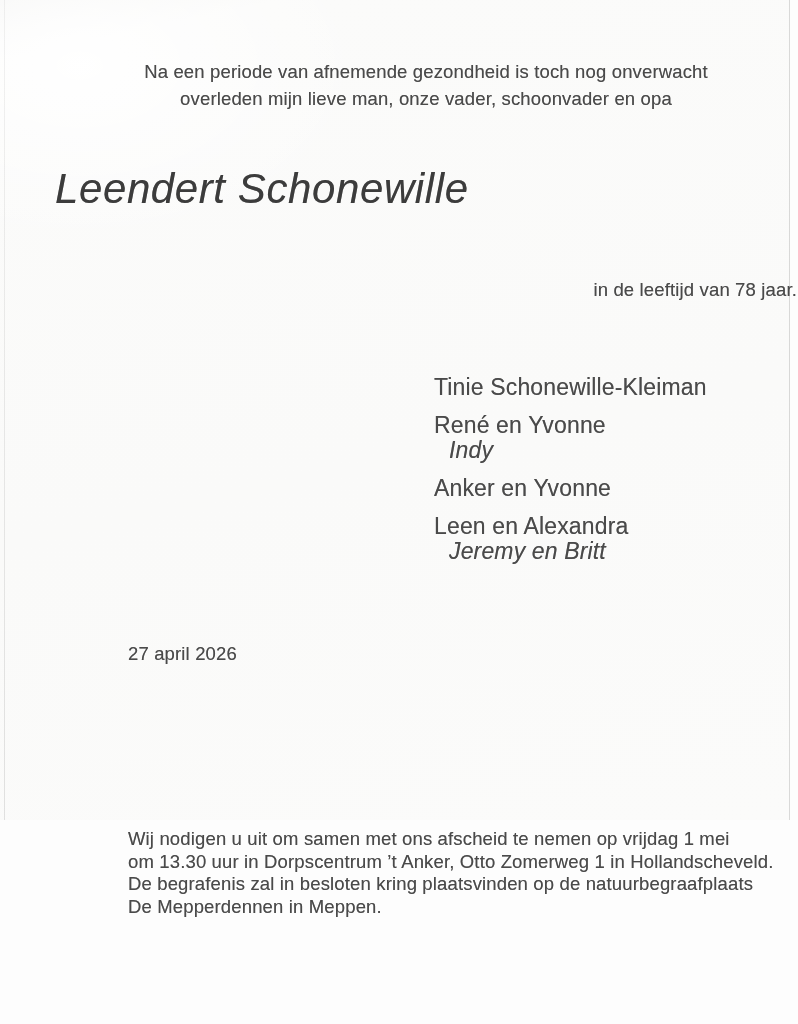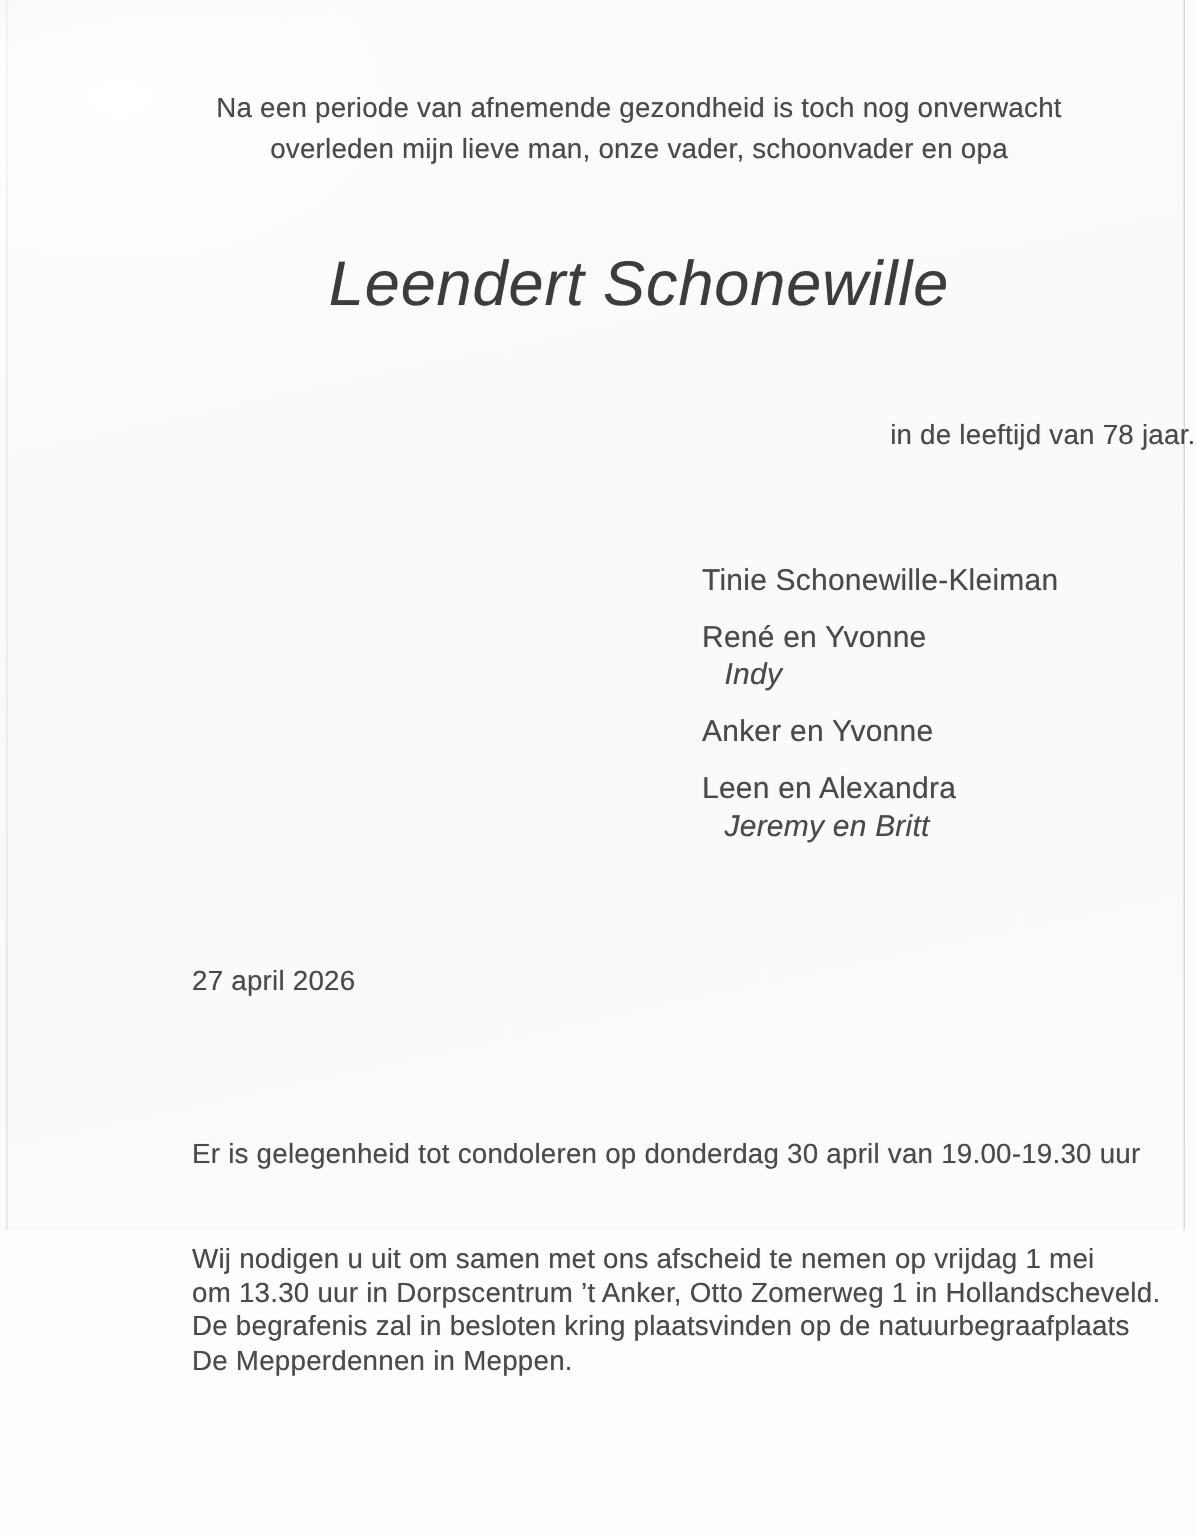--- a/index.html
+++ b/index.html
@@ -40,34 +40,34 @@
     text-shadow: 0 0 0.5px rgba(80,80,80,0.55);
     letter-spacing: 0.15px;
   }
   .intro {
     position: absolute; left: 55px; top: 58px; width: 742px;
     text-align: center;
     font-size: 18.5px; line-height: 27px;
   }
   .deceased-name {
     position: absolute; left: 55px; top: 163px; width: 742px;
-    text-align: center;
+    text-align: left;
     font-style: italic;
     font-size: 42px; line-height: 52px;
     color: var(--name-text);
     letter-spacing: 0.6px;
   }
   .age-line {
     position: absolute; left: 55px; top: 278px; width: 742px;
     text-align: right;
     font-size: 18.5px; line-height: 24px;
   }
   .family-list {
-    position: absolute; left: 468px; top: 375px;
-    font-size: 20px;
+    position: absolute; left: 434px; top: 375px;
+    font-size: 23px;
   }
   .family-entry { margin-bottom: 13px; }
   .family-entry-name { line-height: 25px; }
   .family-entry-children {
     line-height: 25px;
     font-style: italic;
     padding-left: 15px;
   }
   .block {
     position: absolute; left: 128px;
@@ -111,21 +111,20 @@
     <div class="family-entry">
       <div class="family-entry-name">Leen en Alexandra</div>
       <div class="family-entry-children">Jeremy en Britt</div>
     </div>
   </div>
 
   <div class="block date-block txt">27 april 2026</div>
 
 
   <div class="block para-condolence txt">
-    <div>Er is gelegenheid tot condoleren op donderdag 30 april van 19.00-19.30 uur</div>
   </div>
 
   <div class="block para-farewell txt">
     <div>Wij nodigen u uit om samen met ons afscheid te nemen op vrijdag 1 mei</div>
     <div>om 13.30 uur in Dorpscentrum ’t Anker, Otto Zomerweg 1 in Hollandscheveld.</div>
     <div>De begrafenis zal in besloten kring plaatsvinden op de natuurbegraafplaats</div>
     <div>De Mepperdennen in Meppen.</div>
   </div>
 
 

